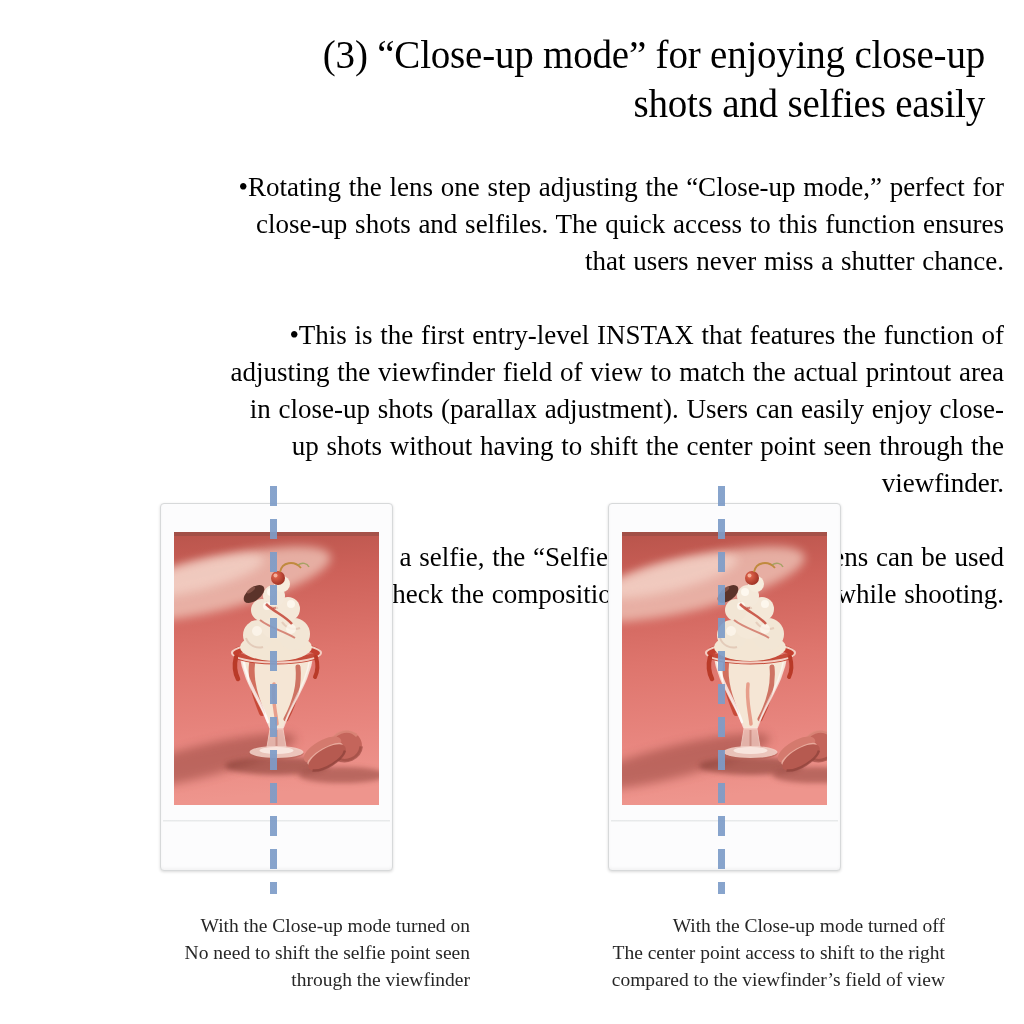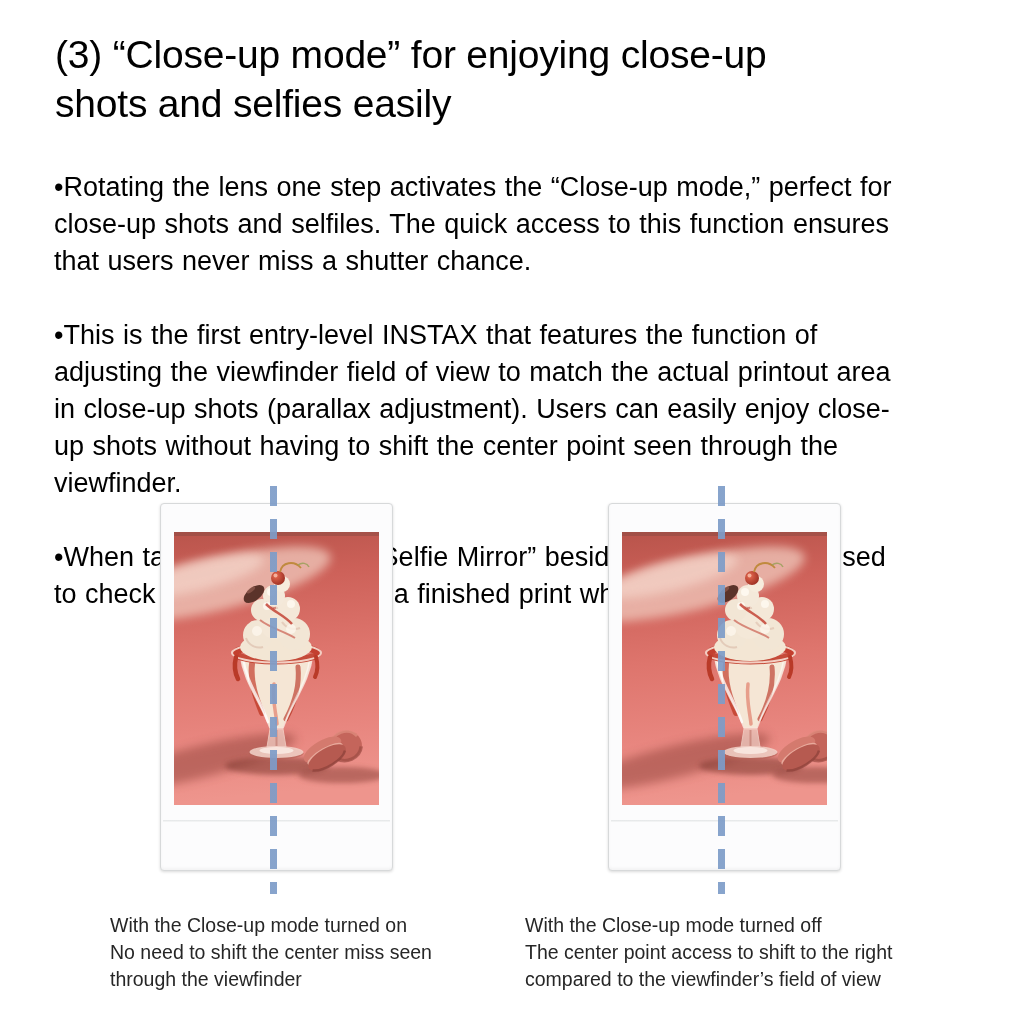--- a/index.html
+++ b/index.html
@@ -1,19 +1,19 @@
 <!DOCTYPE html>
 <html style="--guide-color: #7d9cc8;"><head>
 <meta charset="utf-8">
 <style>
   * { margin:0; padding:0; box-sizing:border-box; }
   html,body { background:#ffffff; }
   .page {
     position:relative; width:1008px; height:1024px; background:#ffffff;
-    font-family:Liberation Sans, sans-serif; color:#000; overflow:hidden;
+    font-family:Liberation Serif, serif; color:#000; overflow:hidden;text-align:right;
   }
   .slide-title {
     position:absolute; left:55px; top:30px; width:930px;
     font-size:39px; line-height:49px; letter-spacing:-0.2px;
     white-space:pre-line; color:#000;
   }
   .body-text {
     position:absolute; left:54px; top:132px; width:950px;
     font-size:27px; line-height:37px; word-spacing:1px;
     white-space:pre-line; color:#000;
@@ -149,21 +149,21 @@
     </g>
   </defs>
 </svg>
 
 <div class="page">
 
   <div class="slide-title">(3) “Close-up mode” for enjoying close-up
 shots and selfies easily</div>
 
   <div class="body-text">
-    <p>•Rotating the lens one step activates the “Close-up mode,” perfect for
+    <p>•Rotating the lens one step adjusting the “Close-up mode,” perfect for
 close-up shots and selfiles. The quick access to this function ensures
 that users never miss a shutter chance.</p>
     <p>•This is the first entry-level INSTAX that features the function of
 adjusting the viewfinder field of view to match the actual printout area
 in close-up shots (parallax adjustment). Users can easily enjoy close-
 up shots without having to shift the center point seen through the
 viewfinder.</p>
     <p>•When taking a selfie, the “Selfie Mirror” beside the lens can be used
 to check the composition of a finished print while shooting.</p>
   </div>
@@ -186,19 +186,19 @@
         <svg viewBox="0 0 205 273" preserveAspectRatio="xMidYMid slice" role="img" aria-label="Instax print of the same sundae shifted to the right of the guide line">
           <use href="#sundae-scene" transform="translate(26 0)"></use>
         </svg>
       </div>
       <div class="print-seam"></div>
     </div>
     <div class="guide-line"></div>
   </div>
 
   <div class="caption left">With the Close-up mode turned on
-No need to shift the center miss seen
+No need to shift the selfie point seen
 through the viewfinder</div>
   <div class="caption right">With the Close-up mode turned off
 The center point access to shift to the right
 compared to the viewfinder’s field of view</div>
 
 </div>
 
 </body></html>

